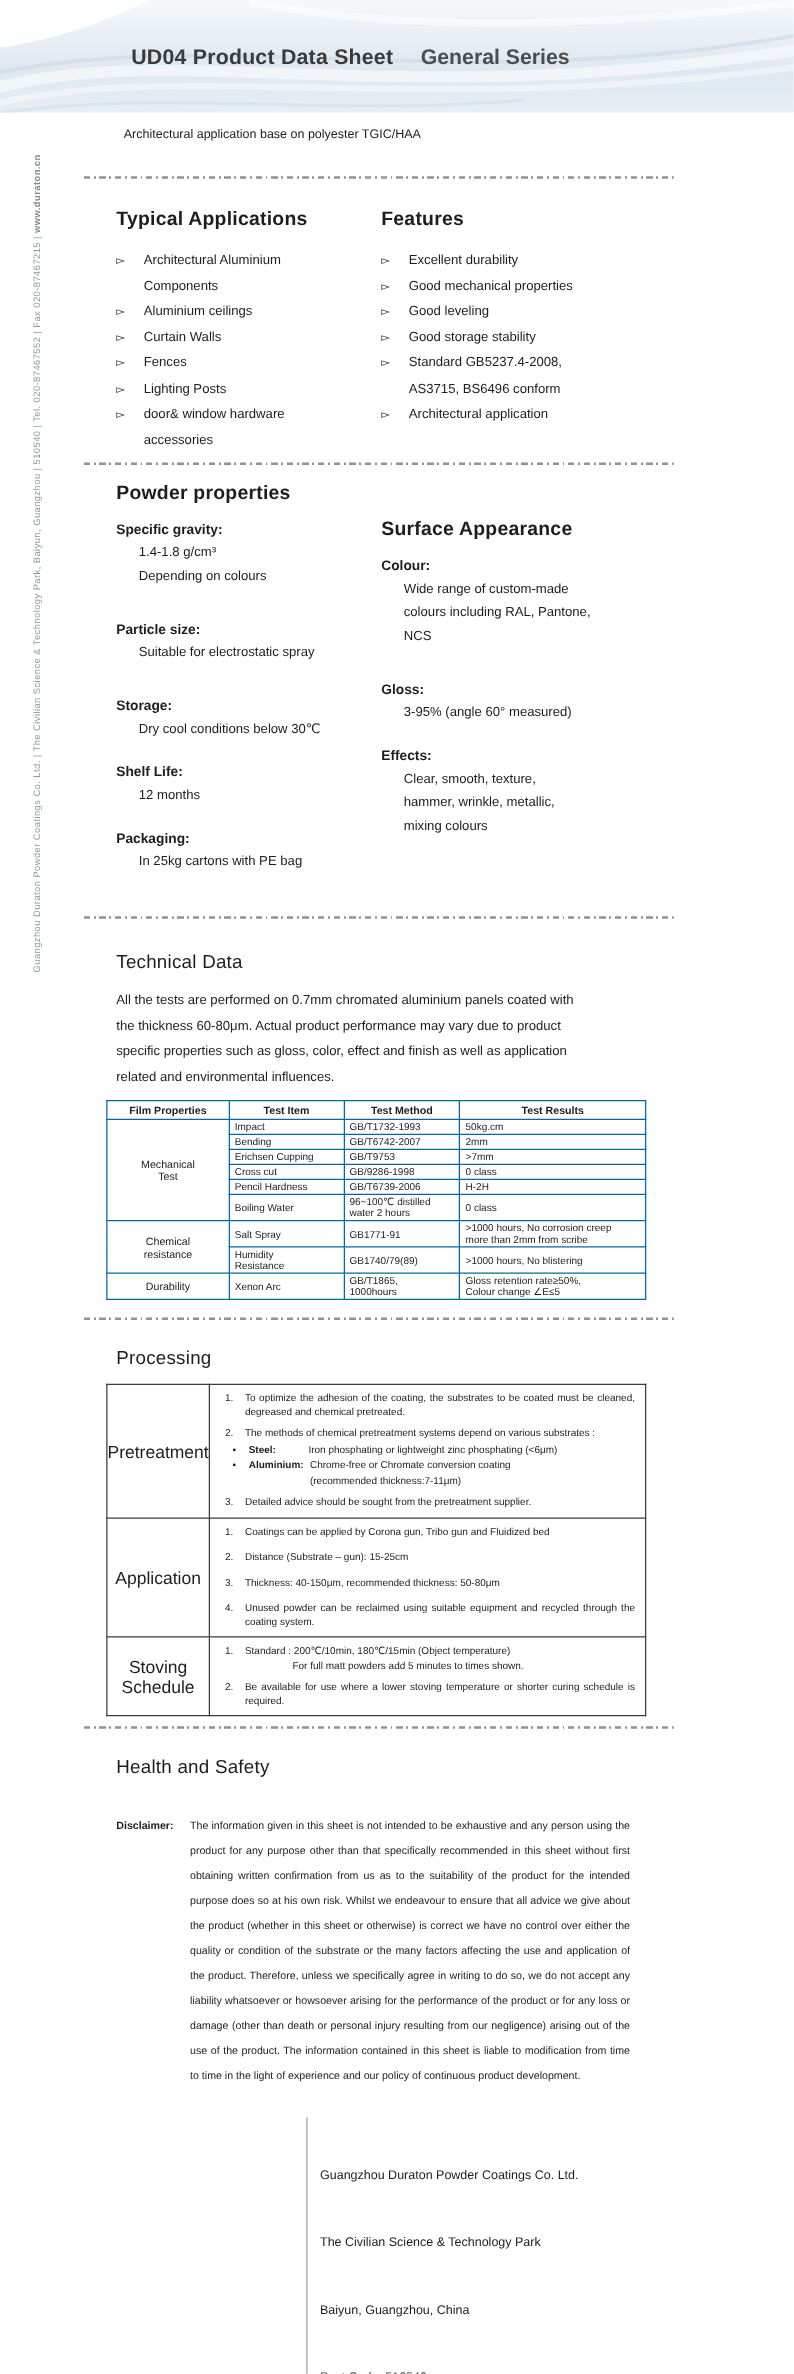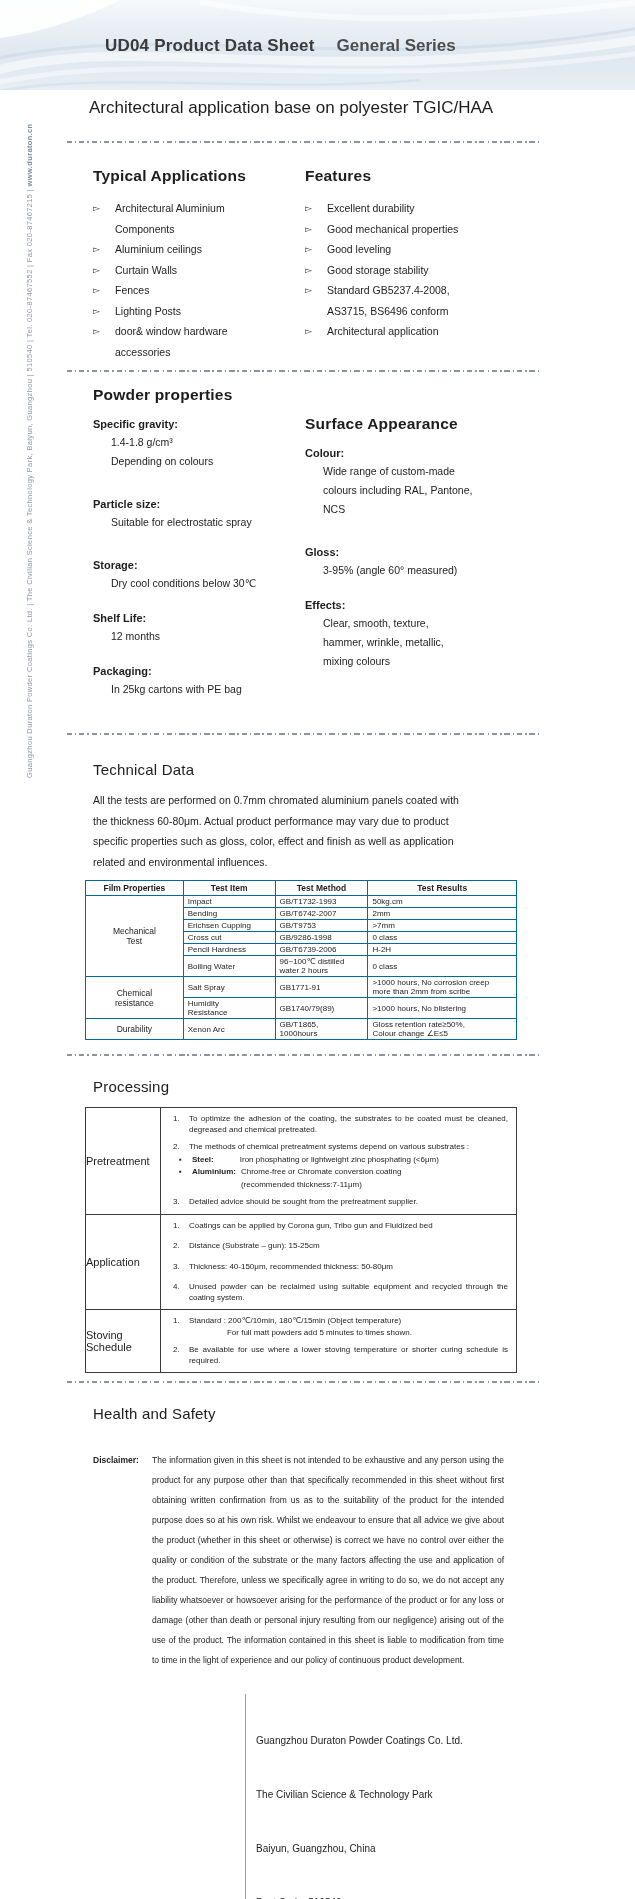--- a/index.html
+++ b/index.html
@@ -26,21 +26,21 @@
     font-size:7.5px; color:#8d98a3; letter-spacing:.35px; white-space:nowrap;
   }
   .side-rotated b { color:#7e8a96; }
   
   .content { position:relative; margin-left:67px; width:472px; }
   .sep {
     height:2px; margin-top:8px;
     background:repeating-linear-gradient(90deg,#8a939e 0 5px,transparent 5px 8px,#8a939e 8px 9.5px,transparent 9.5px 12.5px);
   }
   .h1 { margin:16px 0 0 26px; font-size:20px; font-weight:bold; line-height:26px; letter-spacing:.2px; }
-  .subtitle { margin:10px 0 0 22px; font-size:17px; line-height:15px; }
+  .subtitle { margin:10px 0 0 32px; font-size:10px; line-height:15px; }
   .sep1 { margin-top:26px; }
   .two-col { display:flex; margin-top:22px; }
   .col-l { width:231px; padding-left:26px; }
   .col-r { width:241px; padding-left:7px; }
   .sec-h { font-size:15.5px; font-weight:bold; line-height:21px; letter-spacing:.2px; }
   .list { margin-top:12px; }
   .li { display:flex; line-height:20.5px; font-size:10.5px; }
   .arrow { width:22px; color:#2b2b2b; font-size:9px; }
   .li-text { width:160px; }
   .two-col2 { display:flex; margin-top:12px;align-items:center; }
@@ -54,21 +54,21 @@
   
   table { border-collapse:collapse; }
   .ttable { margin:8px 0 0 18px; width:432px; font-size:8px; }
   .ttable th, .ttable td { border:1px solid #0369a1; padding:1px 4px; vertical-align:middle; }
   .ttable th { font-size:8.5px; font-weight:bold; text-align:center; padding:2px 2px; }
   .ttable .grp { text-align:center; font-size:8.5px; }
   .preline { white-space:pre-line; }
   
   .ptable { margin:10px 0 0 18px; width:432px; font-size:8px; }
   .ptable td { border:1px solid #3c3c3c; vertical-align:middle; }
-  .ptable .plabel { width:75px; font-size:11px; white-space:pre-line; }
+  .ptable .plabel { width:75px; text-align:center; font-size:14px; white-space:pre-line; }
   .pcontent { padding:6px 8px 6px 4px; }
   .pitem { display:flex; margin-bottom:7px; }
   .pitem:last-child { margin-bottom:0; }
   .pnum { width:24px; padding-left:8px; flex:none; }
   .ptext { flex:1; text-align:justify; line-height:10.5px; }
   .ptext.nojust { text-align:left; }
   .sub-line { display:flex; padding-left:14px; line-height:10.5px; margin-top:2px; }
   .sub-bullet { width:13px; flex:none; }
   .sub-label { font-weight:bold; flex:none; }
   .gap-wide { padding-right:26px; }

